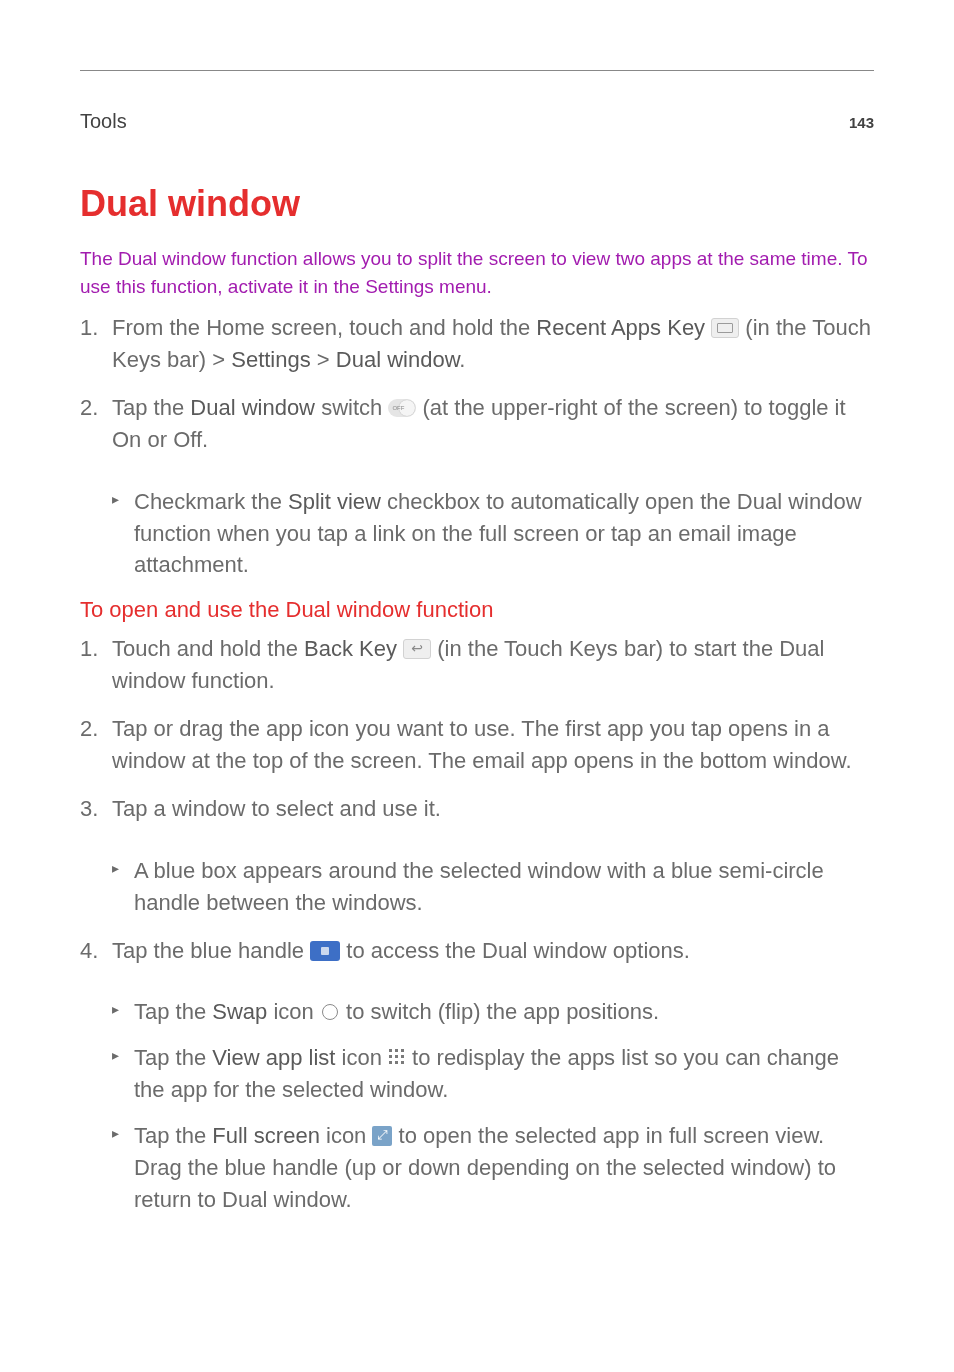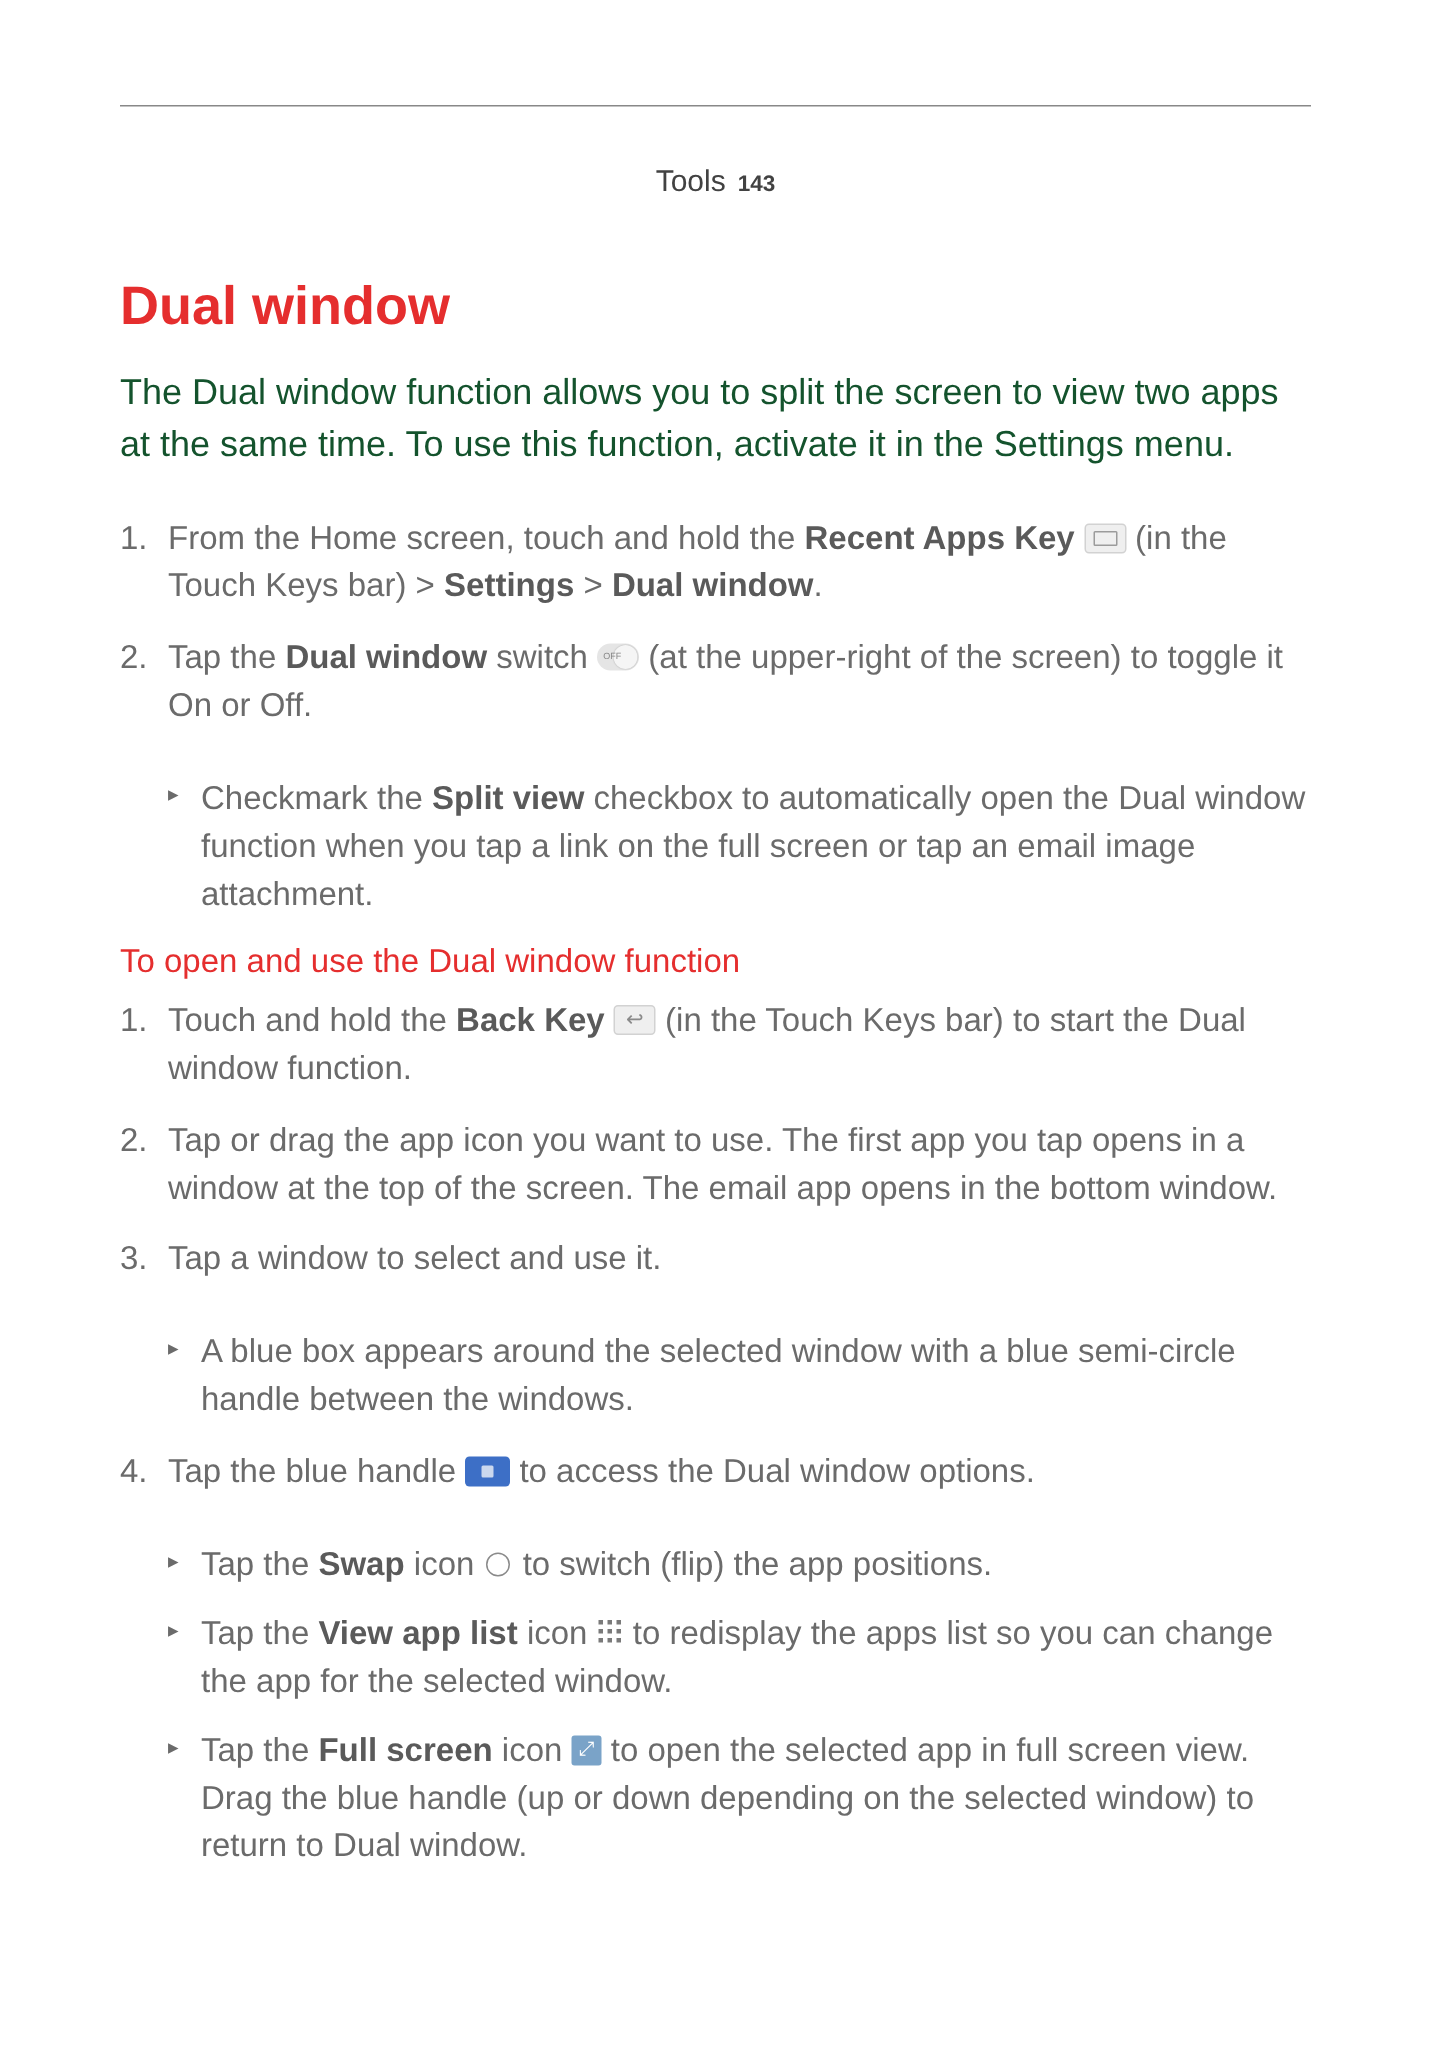--- a/index.html
+++ b/index.html
@@ -13,21 +13,21 @@
     }
     .page-content {
       padding: 70px 80px 40px 80px;
     }
     .header-line {
       border-top: 1px solid #888;
       margin-bottom: 0;
     }
     .header-bar {
       display: flex;
-      justify-content: center;
+      justify-content: space-between;
       align-items: baseline;
       padding-top: 6px;
       padding-bottom: 50px;
       gap: 8px;
     }
     .hdr-section {
       font-size: 20px;
       color: #424242;
       font-weight: 400;
     }
@@ -37,24 +37,24 @@
       color: #424242;
       margin-top: 37px;
     }
     .h1-title {
       font-size: 36px;
       color: #e52e2e;
       font-weight: 600;
       margin-bottom: 20px;
     }
     .body-p {
-      font-size: 24px;
+      font-size: 19px;
       line-height: 1.45;
-      color: #14532d;
-      margin-bottom: 28px;
+      color: #a21caf;
+      margin-bottom: 12px;
     }
     .h2-sub {
       font-size: 22px;
       color: #e52e2e;
       font-weight: 500;
       margin-top: 6px;
       margin-bottom: 10px;
     }
     ol.steps {
       list-style: none;
@@ -87,21 +87,21 @@
       margin-bottom: 14px;
     }
     ul.sub > li::before {
       content: "▸";
       position: absolute;
       left: 0;
       top: 3px;
       font-size: 14px;
       color: #6b6b6b;
     }
-    .bold { color: #5a5a5a; font-weight: 700; }
+    .bold { color: #5a5a5a; font-weight: 400; }
     .icon-box {
       display: inline-block;
       width: 28px;
       height: 20px;
       background: #efefef;
       border: 1px solid #d2d2d2;
       border-radius: 3px;
       vertical-align: -3px;
       position: relative;
     }

